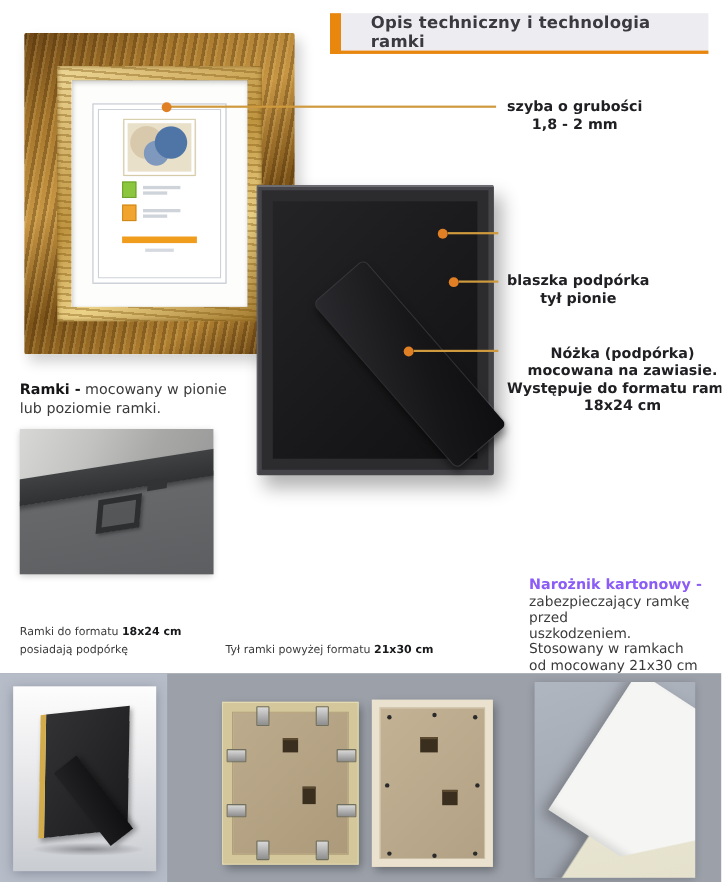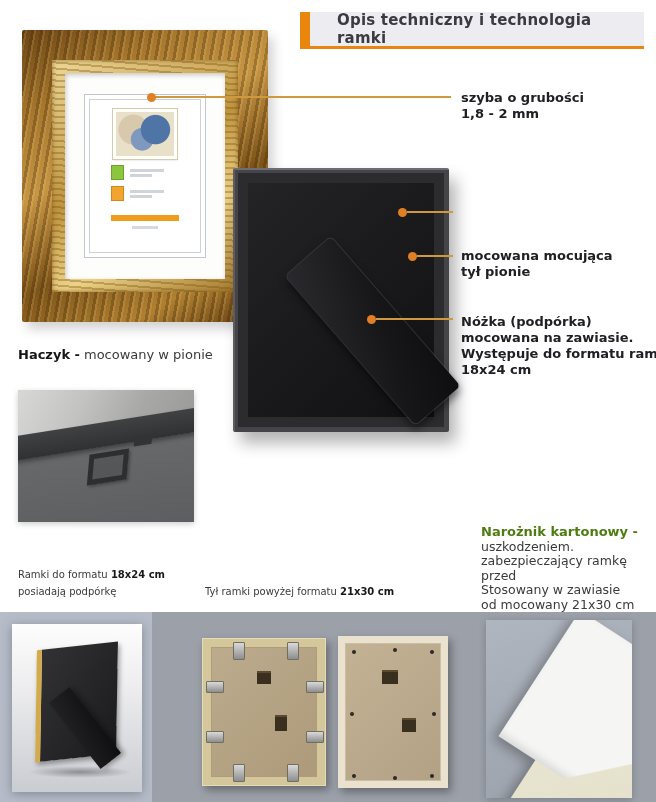--- a/index.html
+++ b/index.html
@@ -55,21 +55,21 @@
     background:linear-gradient(115deg,#2a2a2e,#161618 60%,#0e0e10);
     transform:rotate(-41deg);box-shadow:-3px 4px 8px rgba(0,0,0,.55);
     outline:1px solid rgba(130,130,140,.25);}
 
   
   .callout-dot{position:absolute;width:9px;height:9px;border-radius:50%;
     background:var(--callout_dot,#e07f24);z-index:6;}
   .callout-line{position:absolute;height:2px;background:var(--callout_line,#cf9a3e);z-index:5;}
   .callout-text{position:absolute;z-index:6;font-weight:bold;font-size:13px;line-height:16px;
     color:var(--text_dark,#202024);}
-  .callout-text div{white-space:nowrap;}
+  .callout-text div{white-space:nowrap;text-align:center;}
 
   
   .hook-note{position:absolute;left:18px;top:346px;font-size:13px;line-height:17px;color:var(--text_body,#3a3a3a);}
   .hook-note b{color:#151517;margin-right:4px;}
   .hook-photo{position:absolute;left:18px;top:390px;width:176px;height:132px;overflow:hidden;
     background:linear-gradient(115deg,#d8d8d6 0%,#c2c2c0 30%,#a8a8a6 55%,#909092 100%);
     box-shadow:0 2px 6px rgba(0,0,0,.2);}
   .hk-surface{position:absolute;left:-24px;top:50px;width:260px;height:150px;
     background:linear-gradient(#67696b,#55575a);transform:rotate(-9deg);}
   .hk-edge{position:absolute;left:-24px;top:30px;width:250px;height:24px;
@@ -80,21 +80,21 @@
     box-shadow:2px 2px 3px rgba(0,0,0,.3);}
   .hk-tab{position:absolute;left:116px;top:46px;width:18px;height:9px;background:#313335;
     transform:rotate(-9deg) skewX(-14deg);}
 
   
   .note{position:absolute;font-size:10px;line-height:17px;color:var(--text_body,#3a3a3a);}
   .note b{color:#17181a;}
   .note-stand{left:18px;top:566px;}
   .note-back{left:205px;top:583px;}
   .note-corner{left:481px;top:525px;font-size:12.5px;line-height:14.5px;width:172px;}
-  .note-corner .term{font-weight:bold;font-size:13px;color:#4d7c0f;}
+  .note-corner .term{font-weight:bold;font-size:13px;color:#8b5cf6;}
 
   
   .strip{position:absolute;left:0;top:612px;width:656px;height:190px;background:var(--strip_bg,#9ba0a9);}
   .strip-left{position:absolute;left:0;top:0;width:152px;height:190px;background:var(--strip_left_bg,#b6bcc8);}
   .photo{position:absolute;overflow:hidden;}
 
   .p1{left:12px;top:12px;width:130px;height:168px;
     background:linear-gradient(180deg,#fdfdfd 0%,#ececee 40%,#c9ccd1 100%);
     box-shadow:0 2px 10px rgba(80,85,100,.5);}
   .p1-frame{position:absolute;left:24px;top:22px;width:76px;height:112px;
@@ -182,58 +182,59 @@
     <div>szyba o grubości</div>
     <div>1,8 - 2 mm</div>
   </div>
 
   <div class="callout-dot" style="left:398px;top:208px"></div>
   <div class="callout-line" style="left:407px;top:211px;width:46px"></div>
 
   <div class="callout-dot" style="left:408px;top:252px"></div>
   <div class="callout-line" style="left:417px;top:255px;width:36px"></div>
   <div class="callout-text" style="left:461px;top:248px">
-    <div>mocowana mocująca</div>
+    <div>blaszka podpórka</div>
     <div>tył pionie</div>
   </div>
 
   <div class="callout-dot" style="left:367px;top:315px"></div>
   <div class="callout-line" style="left:376px;top:318px;width:77px"></div>
   <div class="callout-text" style="left:461px;top:314px">
     <div>Nóżka (podpórka)</div>
     <div>mocowana na zawiasie.</div>
     <div>Występuje do formatu ramki</div>
     <div>18x24 cm</div>
   </div>
 
   <div class="hook-note">
-    <div><b>Haczyk -</b><span>mocowany w pionie</span></div>
+    <div><b>Ramki -</b><span>mocowany w pionie</span></div>
+    <div>lub poziomie ramki.</div>
   </div>
 
   <div class="hook-photo">
     <div class="hk-surface"></div>
     <div class="hk-edge"></div>
     <div class="hk-hook"></div>
     <div class="hk-tab"></div>
   </div>
 
   <div class="note note-stand">
     <div><span>Ramki do formatu </span><b>18x24 cm</b></div>
     <div>posiadają podpórkę</div>
   </div>
 
   <div class="note note-back">
     <span>Tył ramki powyżej formatu </span><b>21x30 cm</b>
   </div>
 
   <div class="note note-corner">
     <div class="term">Narożnik kartonowy -</div>
+    <div>zabezpieczający ramkę przed</div>
     <div>uszkodzeniem.</div>
-    <div>zabezpieczający ramkę przed</div>
-    <div>Stosowany w zawiasie</div>
+    <div>Stosowany w ramkach</div>
     <div>od mocowany 21x30 cm</div>
   </div>
 
   <div class="strip">
     <div class="strip-left"></div>
 
     <div class="photo p1">
       <div class="p1-shadow"></div>
       <div class="p1-frame"></div>
       <div class="p1-leg"></div>

